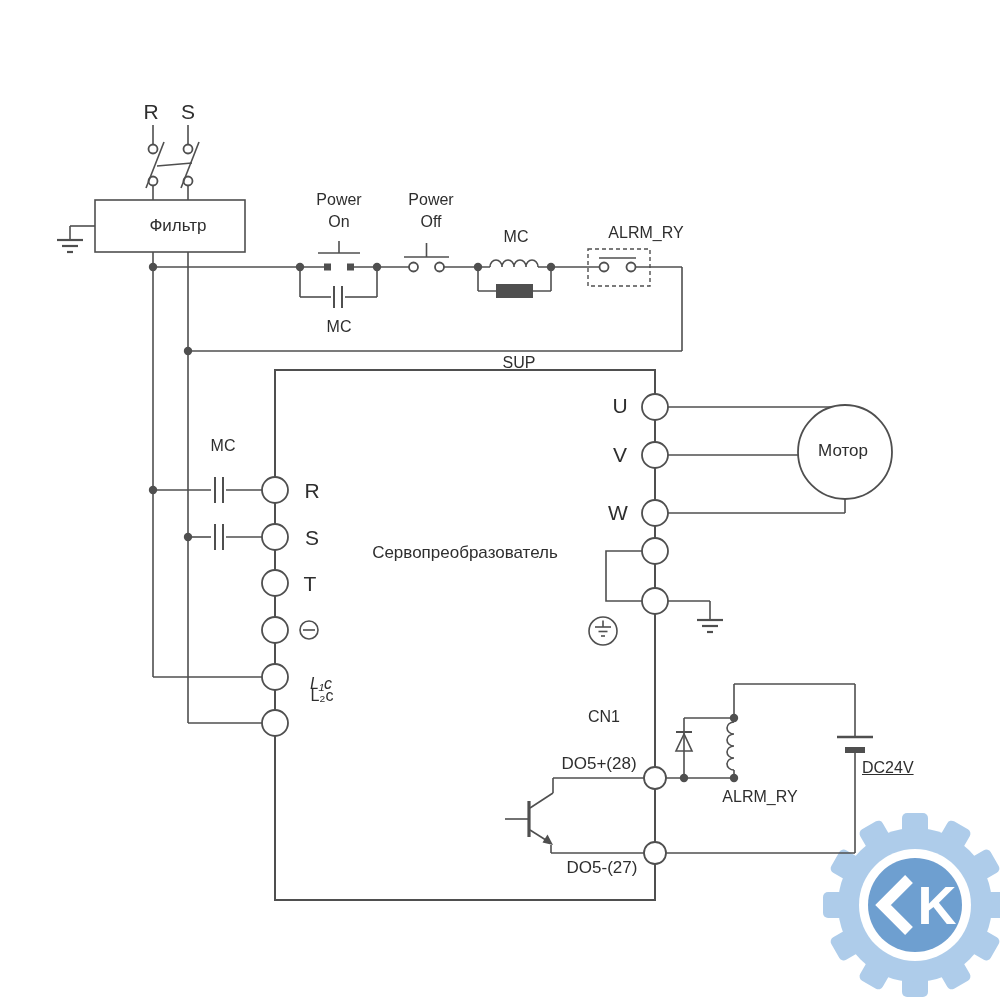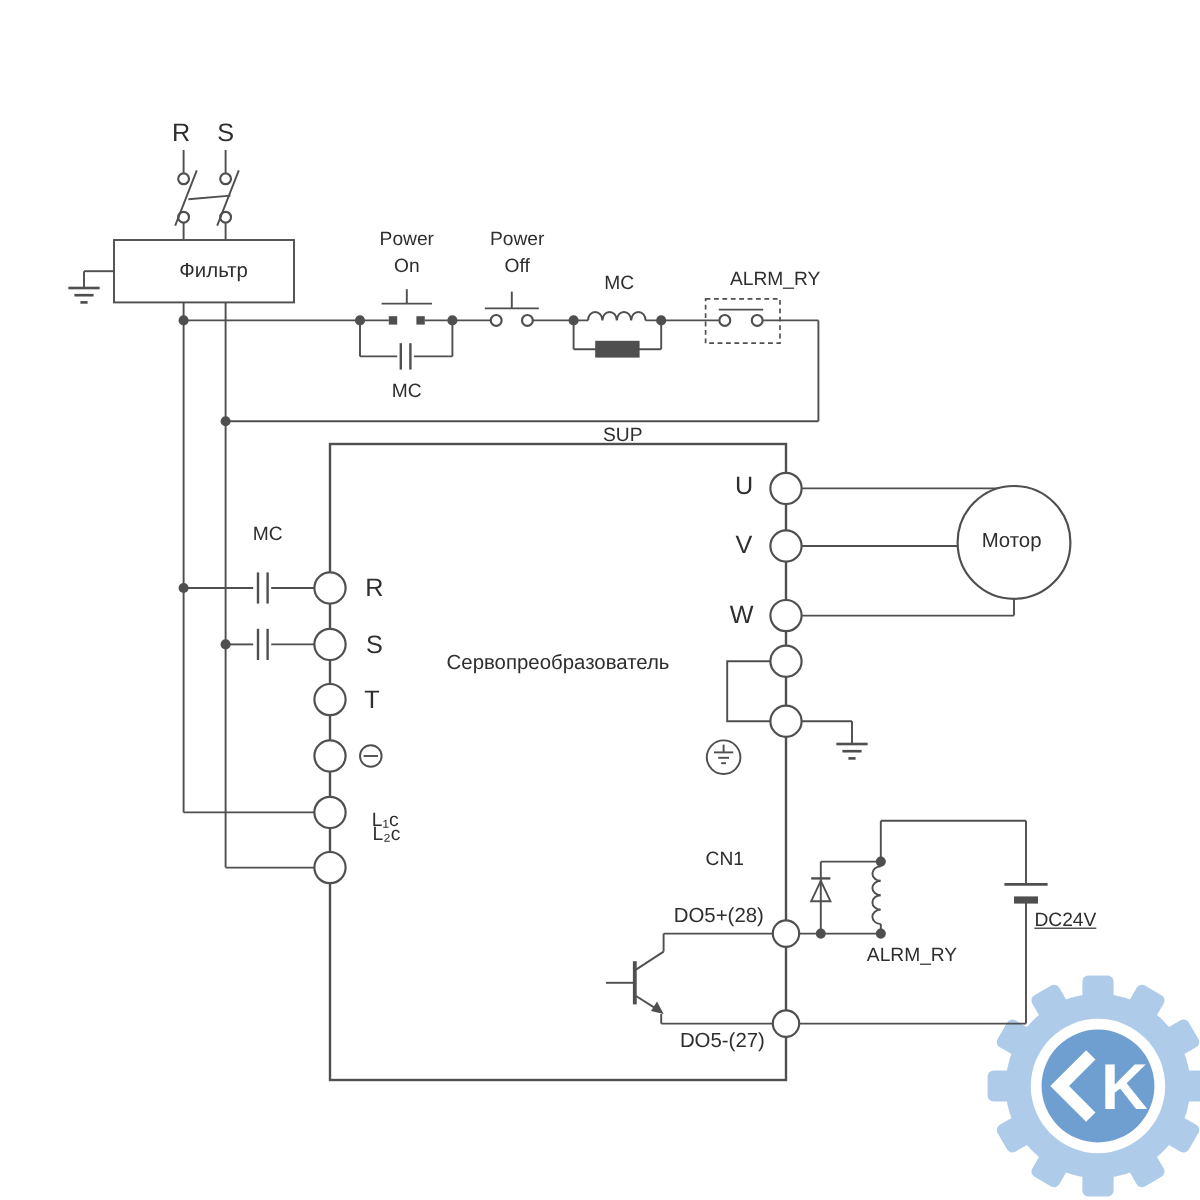--- a/index.html
+++ b/index.html
@@ -264,21 +264,21 @@
   <div class="lbl f20" style="left:519px;top:319px;margin-top:44px;">SUP</div>
   <div class="lbl f20" style="left:646px;top:233px;">ALRM_RY</div>
   <div class="lbl f20" style="left:339px;top:327px;">MC</div>
   <div class="lbl f20" style="left:223px;top:446px;">MC</div>
 
   <div class="lbl f17" style="left:465px;top:553px;">Сервопреобразователь</div>
 
   <div class="lbl f21" style="left:312px;top:491px;">R</div>
   <div class="lbl f21" style="left:312px;top:538px;">S</div>
   <div class="lbl f21" style="left:310px;top:584px;">T</div>
-  <div class="lbl f20" style="left:321px;top:684px;">L₁c</div>
+  <div class="lbl f20" style="left:321px;top:684px;font-style:italic;">L₁c</div>
   <div class="lbl f20" style="left:322px;top:696px;">L₂c</div>
 
   <div class="lbl f21" style="left:620px;top:406px;">U</div>
   <div class="lbl f21" style="left:620px;top:455px;">V</div>
   <div class="lbl f21" style="left:618px;top:513px;">W</div>
 
   <div class="lbl f17" style="left:843px;top:451px;">Мотор</div>
 
   <div class="lbl f20" style="left:604px;top:717px;">CN1</div>
   <div class="lbl f17" style="left:599px;top:764px;">DO5+(28)</div>

